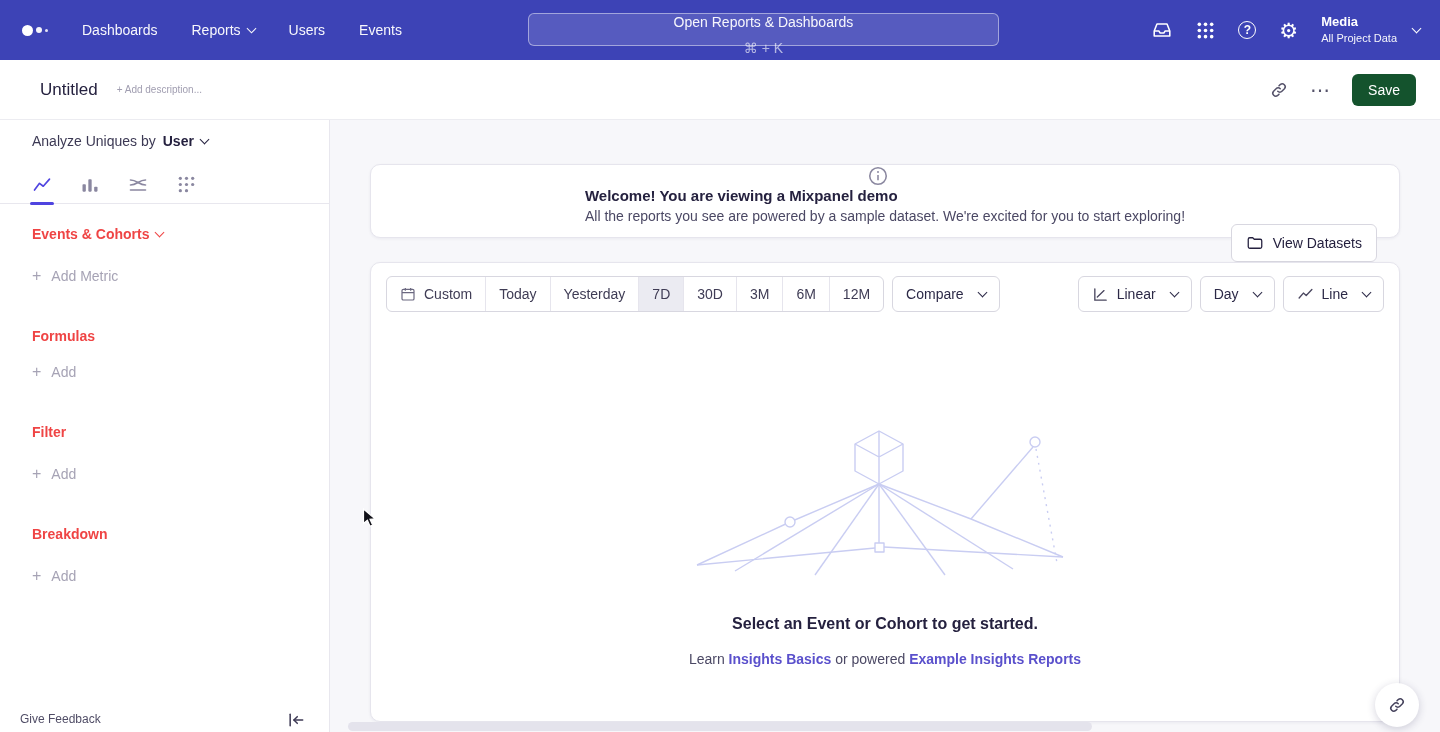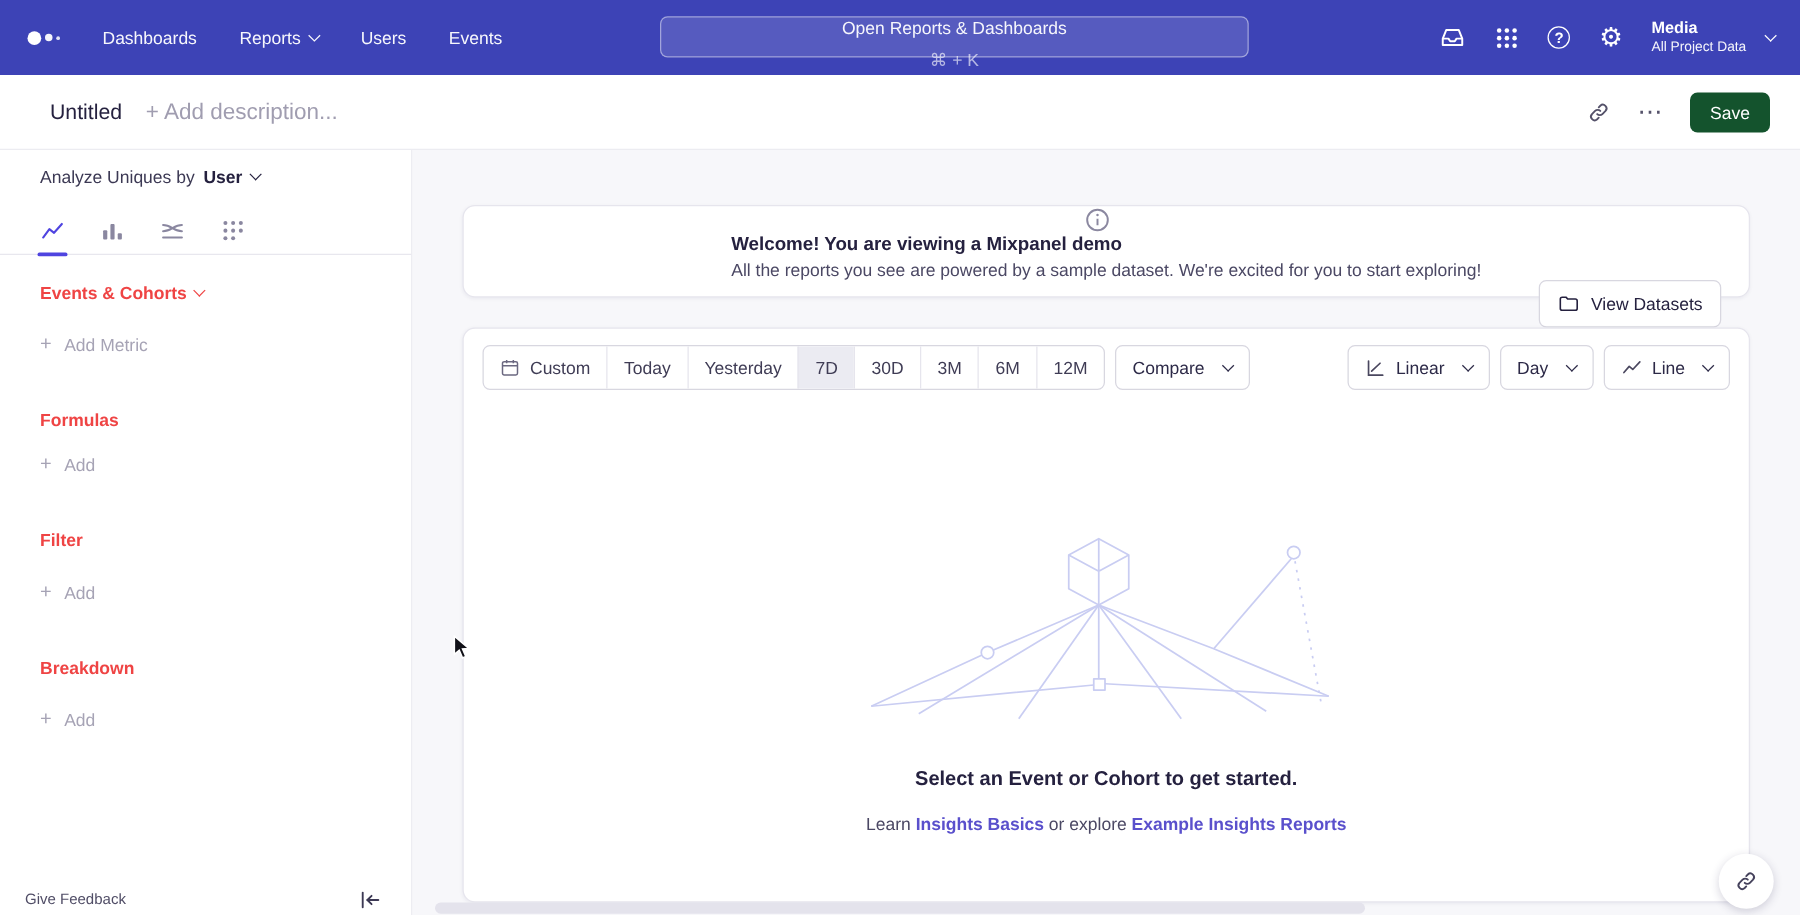--- a/index.html
+++ b/index.html
@@ -45,21 +45,21 @@
   .project { display:flex; align-items:center; gap:9px; cursor:pointer; }
   .project-name { font-weight:bold; font-size:13px; line-height:1.3; }
   .project-scope { font-size:11px; line-height:1.3; opacity:.95; }
 
   
   .subheader {
     position:absolute; top:60px; left:0; width:1440px; height:60px;
     background:#fff; border-bottom:1px solid #ececf1; display:flex; align-items:center;
   }
   .doc-title { margin-left:40px; font-size:17px; font-weight:500; color:#25213f; cursor:text; }
-  .doc-desc { margin-left:19px; font-size:18px; color:#a09db0; cursor:text; }
+  .doc-desc { margin-left:19px; font-size:10px; color:#a09db0; cursor:text; }
   .sub-right { margin-left:auto; display:flex; align-items:center; gap:21px; margin-right:24px; }
   .icon-btn { color:#55526a; cursor:pointer; display:flex; align-items:center; }
   .more-glyph { font-size:20px; line-height:1; letter-spacing:1px; }
   .save-btn {
     background:#14532d; color:#fff; font-size:14px; font-weight:500;
     border:none; border-radius:6px; padding:8px 16px; cursor:pointer;
     font-family:"Liberation Sans", sans-serif;
   }
 
   
@@ -377,21 +377,21 @@
         <circle cx="95" cy="97" r="5" fill="#ffffff"></circle>
         <circle cx="340" cy="17" r="5" fill="#ffffff"></circle>
         <rect x="180" y="118" width="9" height="9" fill="#ffffff"></rect>
       </svg>
     </div>
 
     <div class="empty-title">Select an Event or Cohort to get started.</div>
     <div class="empty-links">
       <span>Learn</span>
       <span class="elink">Insights Basics</span>
-      <span>or explore</span>
+      <span>or powered</span>
       <span class="elink">Example Insights Reports</span>
     </div>
   </div>
 
   <div class="hscroll"></div>
 
   <div class="fab">
     <svg width="20" height="20" viewBox="0 0 24 24" fill="none" stroke="currentColor" stroke-width="1.8" stroke-linecap="round">
       <path d="M10.5 13.5a3.5 3.5 0 0 0 5 0l3-3a3.54 3.54 0 0 0-5-5l-1.5 1.5"></path>
       <path d="M13.5 10.5a3.5 3.5 0 0 0-5 0l-3 3a3.54 3.54 0 0 0 5 5l1.5-1.5"></path>

